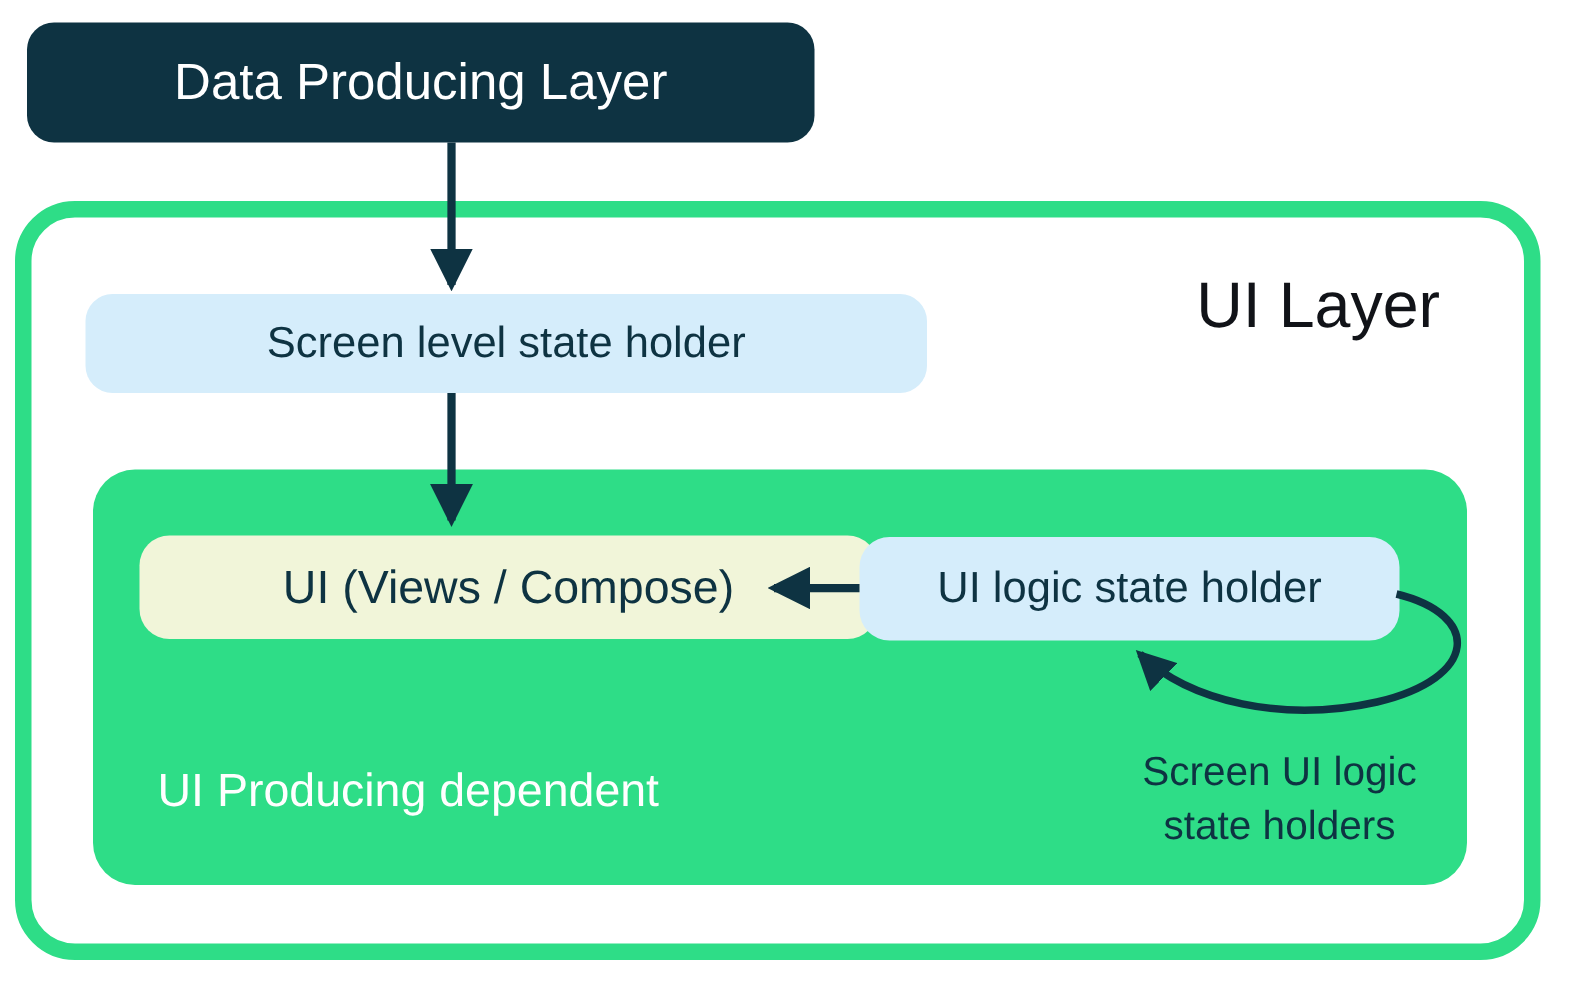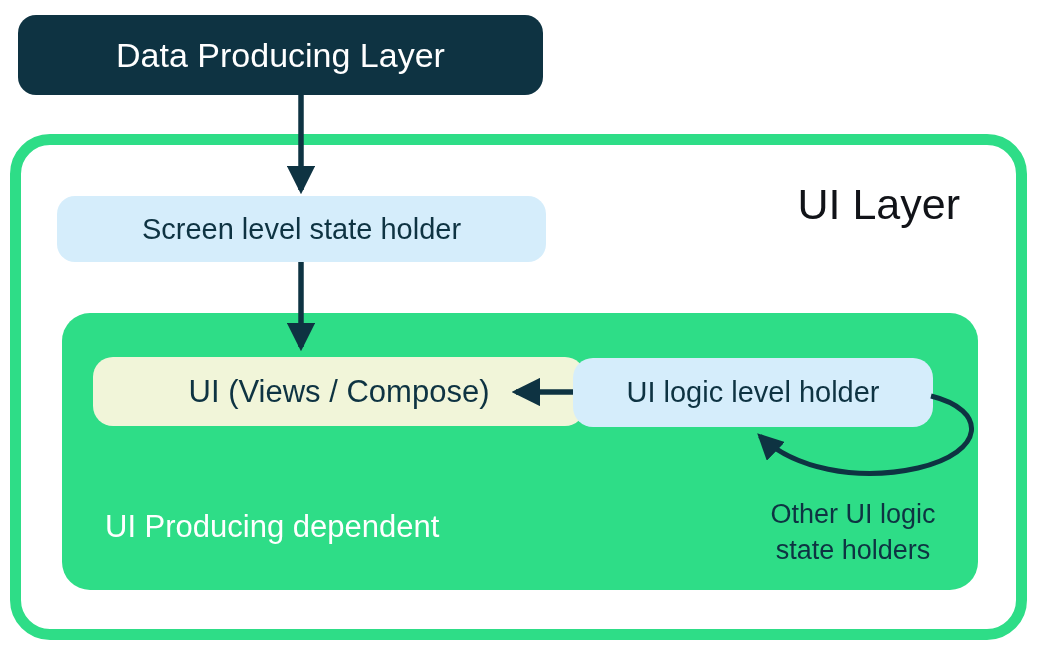--- a/index.html
+++ b/index.html
@@ -44,21 +44,21 @@
   #ui-layer-title {
     top: 180px; right: 86px;
     font-size: 43px;
     color: var(--text-black);
     z-index: 3;
   }
 
   
   #screen-state-holder {
     left: 57px; top: 196px;
-    width: 489px; height: 66px;
+    width: 561px; height: 66px;
     border-radius: 18px;
     background: var(--light-blue);
     color: var(--dark-teal);
     font-size: 29px;
     z-index: 2;
   }
 
   
   #ui-lifecycle-container {
     left: 62px; top: 313px;
@@ -134,25 +134,25 @@
 <div class="abs" id="ui-layer-container"></div>
 
 <div class="abs" id="ui-layer-title">UI Layer</div>
 
 <div class="abs node" id="screen-state-holder">Screen level state holder</div>
 
 <div class="abs" id="ui-lifecycle-container"></div>
 
 <div class="abs node" id="ui-views-compose">UI (Views / Compose)</div>
 
-<div class="abs node" id="ui-logic-state-holder">UI logic level holder</div>
+<div class="abs node" id="ui-logic-state-holder">UI logic state holder</div>
 
 <div class="abs" id="ui-lifecycle-caption">UI Producing dependent</div>
 
-<div class="abs" id="other-ui-logic-caption">Other UI logic
+<div class="abs" id="other-ui-logic-caption">Screen UI logic
 state holders</div>
 
 <svg id="diagram-arrows" viewBox="0 0 1046 663" xmlns="http://www.w3.org/2000/svg">
   <defs>
     <marker id="arrowhead" viewBox="0 0 10 10" refX="8.5" refY="5" markerWidth="5.2" markerHeight="5.2" orient="auto">
       <path class="arrow-head-fill" d="M 0 0 L 10 5 L 0 10 z"></path>
     </marker>
   </defs>
   <path class="arrow-line" marker-end="url(#arrowhead)" d="M 301 95 L 301 190"></path>
   <path class="arrow-line" marker-end="url(#arrowhead)" d="M 301 262 L 301 347"></path>

